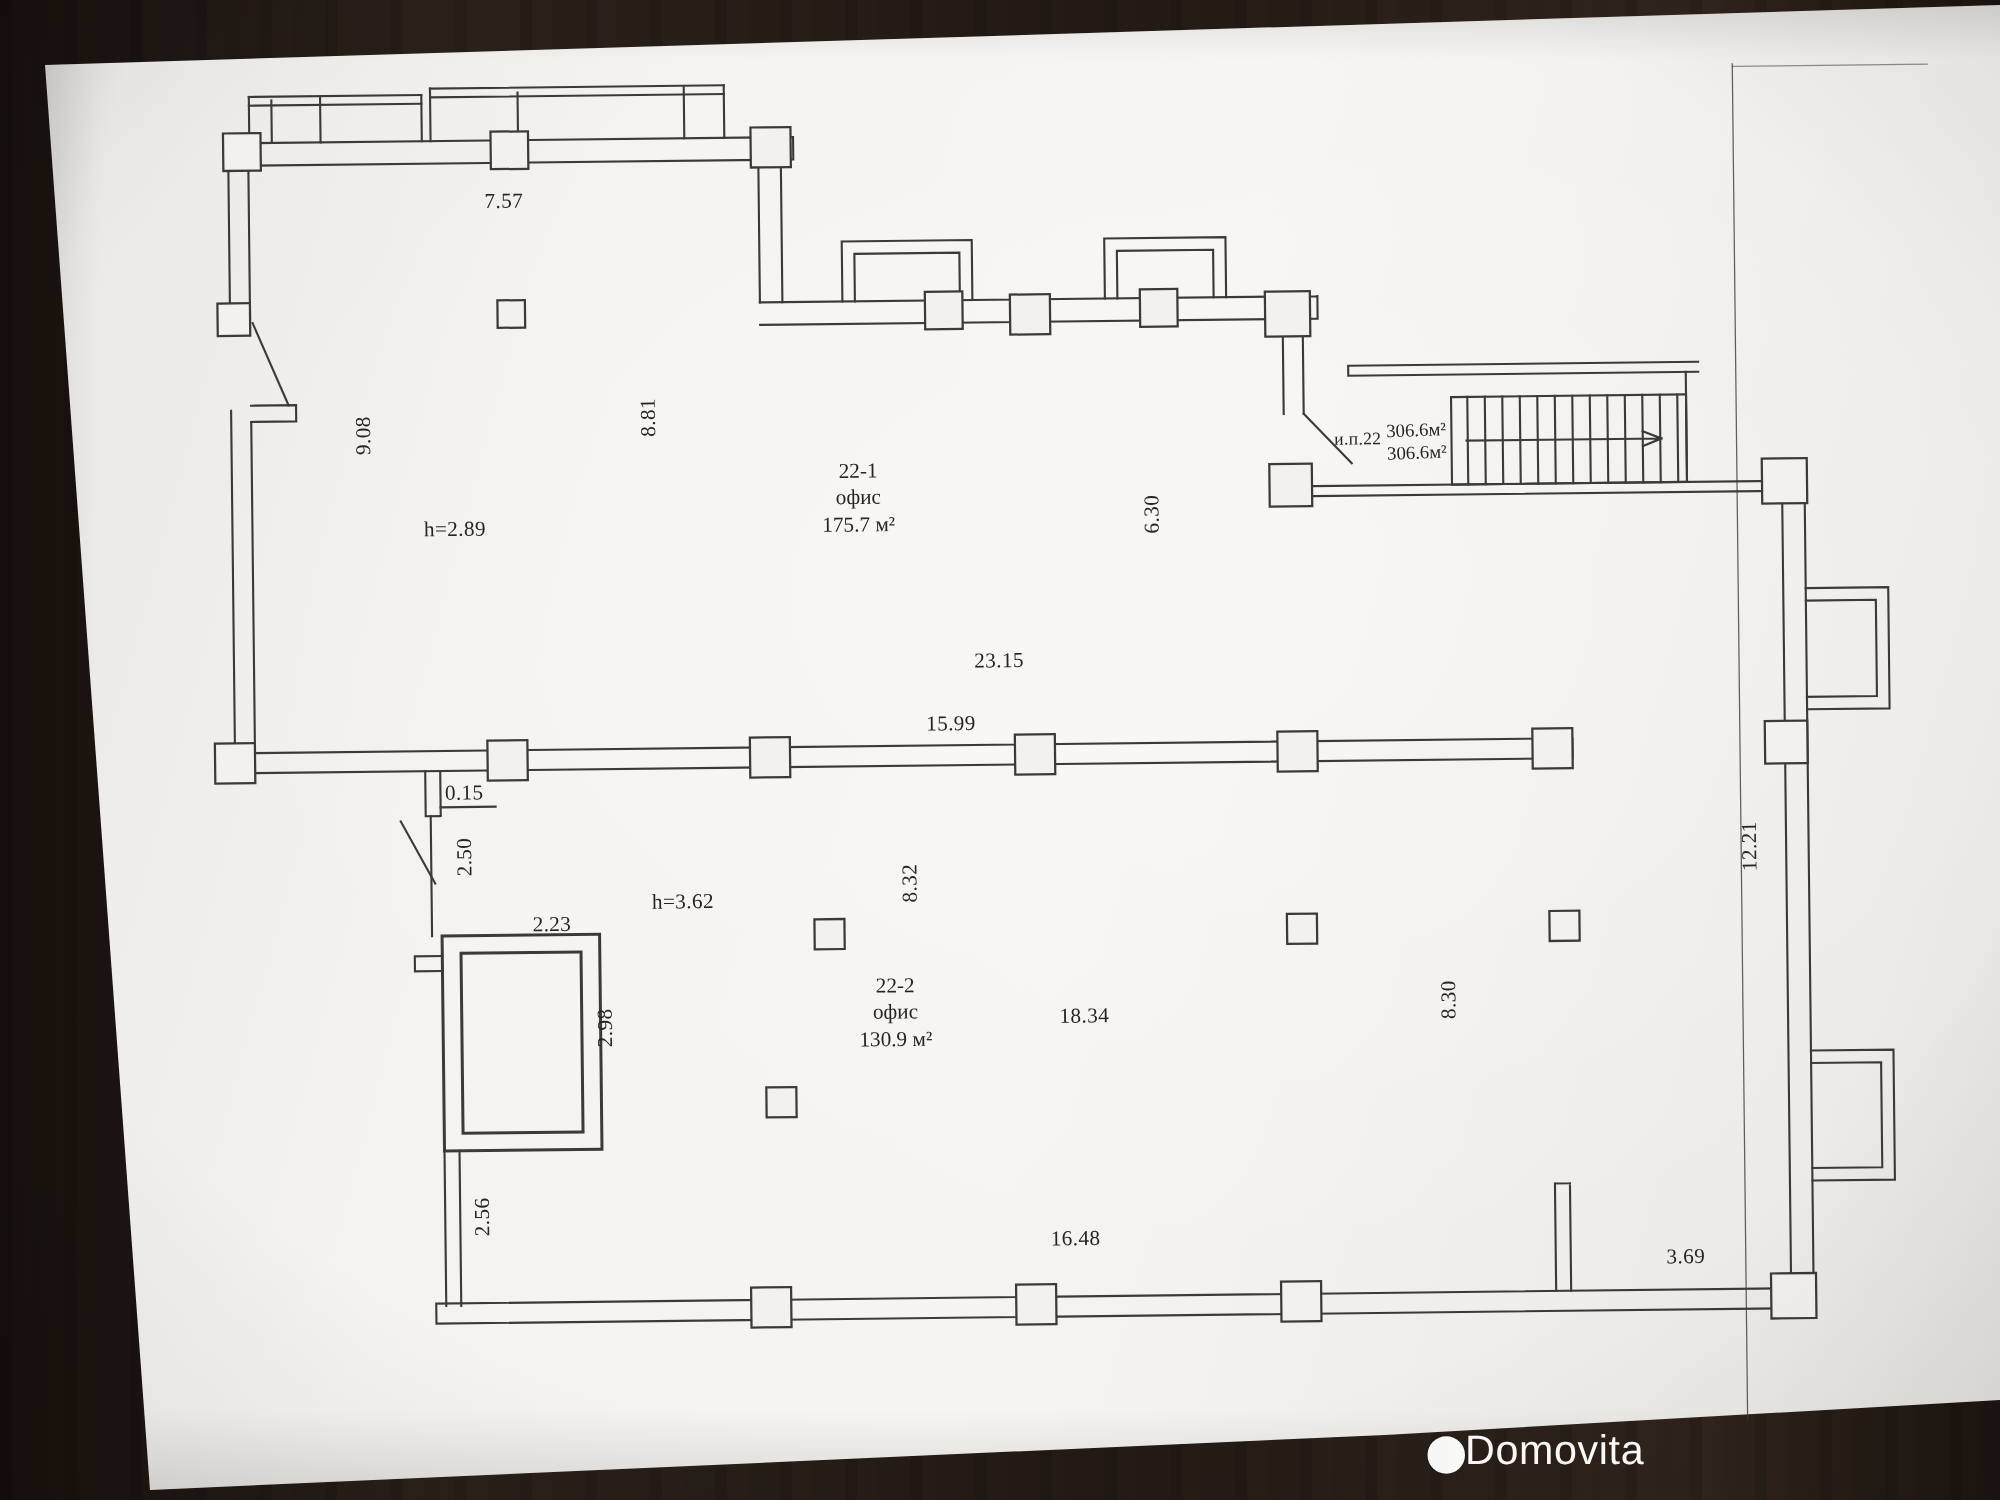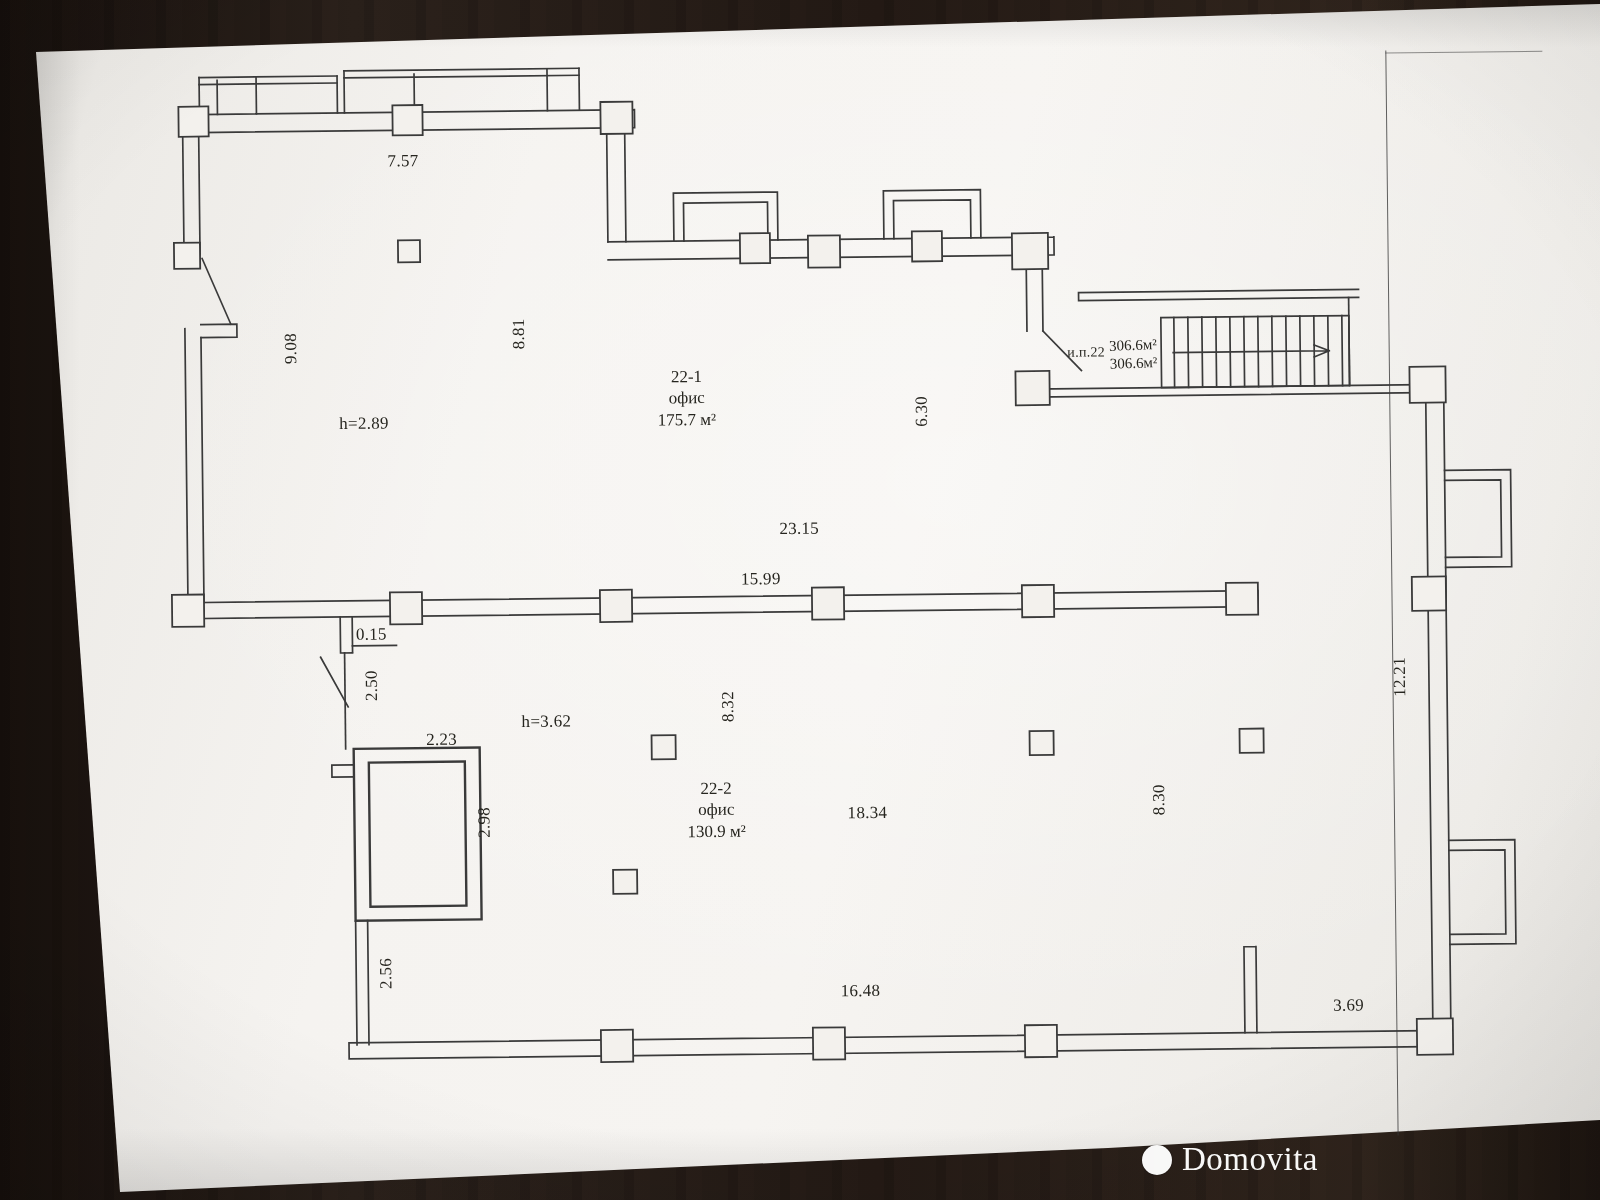--- a/index.html
+++ b/index.html
@@ -39,22 +39,22 @@
   .room-label{
     position:absolute;transform:translate(-50%,-50%);text-align:center;
     font-size:17px;color:#26251f;line-height:1.25;white-space:nowrap;
   }
   .stair-areas{position:absolute;transform:translate(-50%,-50%) rotate(-1.5deg);text-align:left;font-size:15px;color:#26251f;line-height:1.2;}
   .vignette{
     position:absolute;inset:0;pointer-events:none;
     background:radial-gradient(1400px 1000px at 50% 45%,rgba(0,0,0,0) 60%,rgba(0,0,0,.10) 100%);
   }
   .watermark{
-    position:absolute;left:1142px;top:1141px;display:flex;align-items:center;gap:10px;
-    font-family:Liberation Serif, serif;color:#ffffff;
+    position:absolute;left:1142px;top:1141px;display:flex;align-items:flex-end;
+    font-family:Liberation Sans, sans-serif;color:#ffffff;
   }
   .watermark .disc{
     width:30px;height:30px;border-radius:50%;background:#ffffff;opacity:.97;
     box-shadow:0 0 2px rgba(0,0,0,.4);
   }
   .watermark .brand{font-size:33px;font-weight:500;letter-spacing:.5px;opacity:.97;}
 </style>
 </head>
 <body>
 

